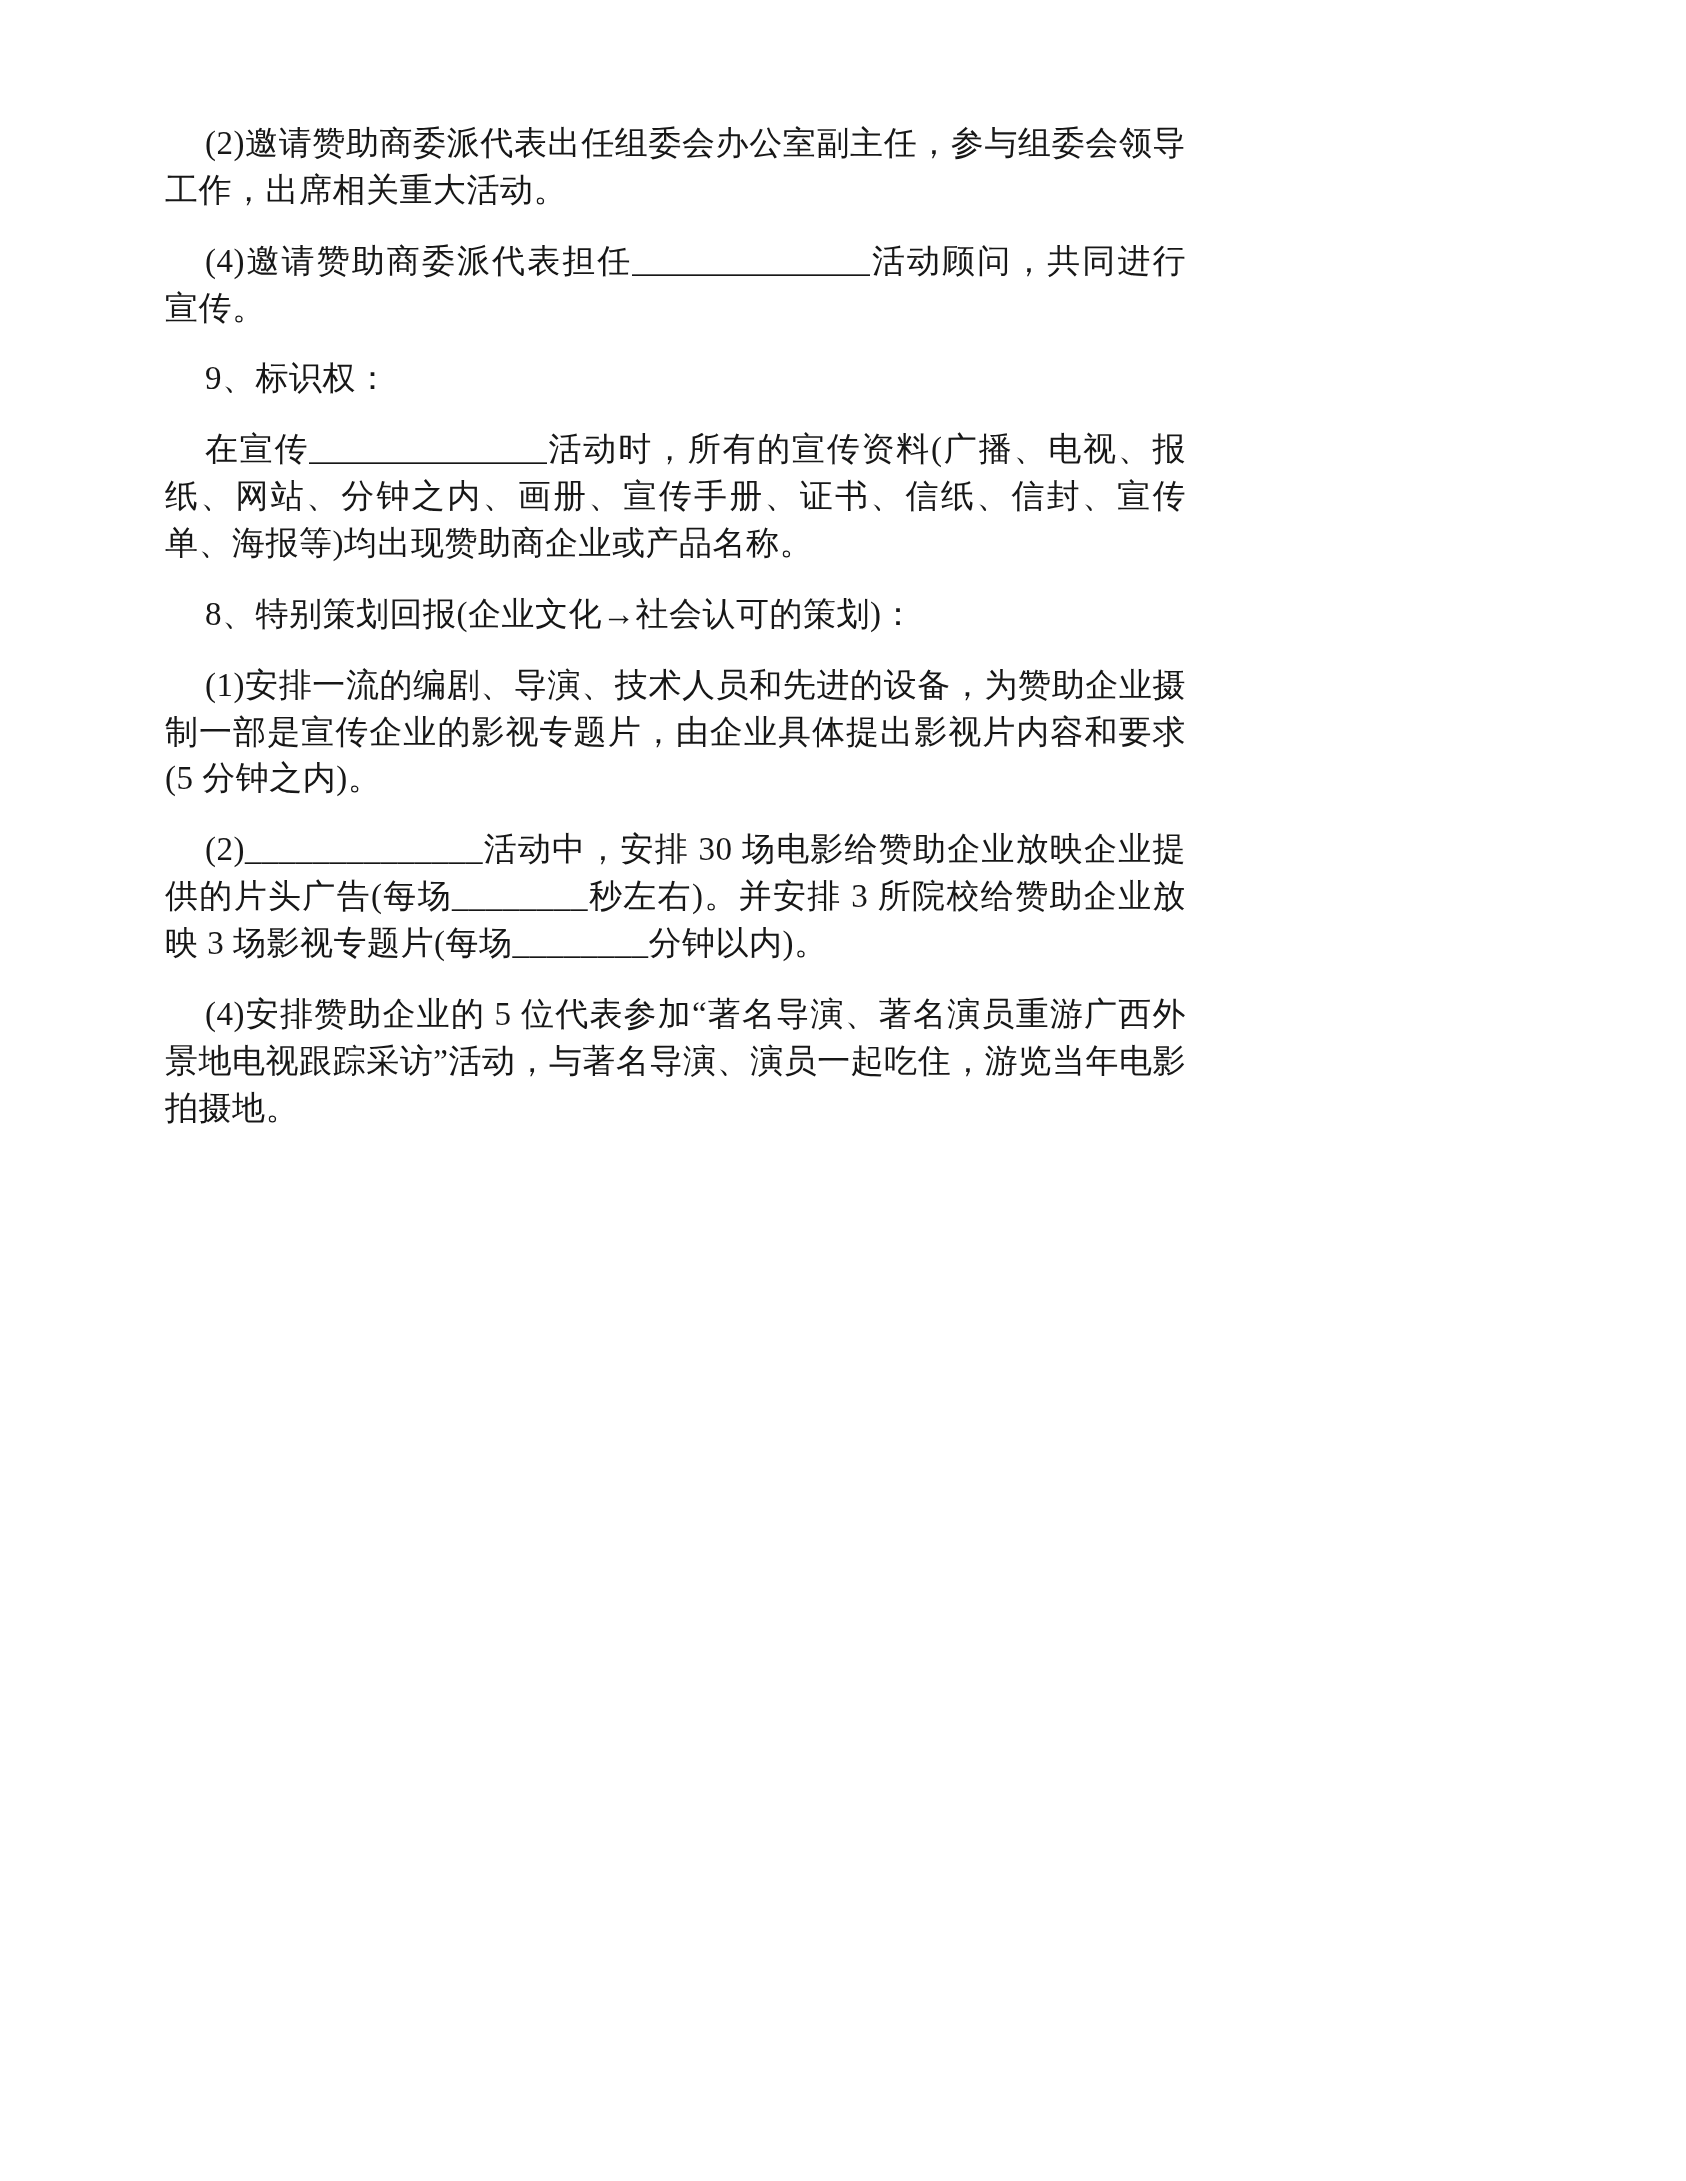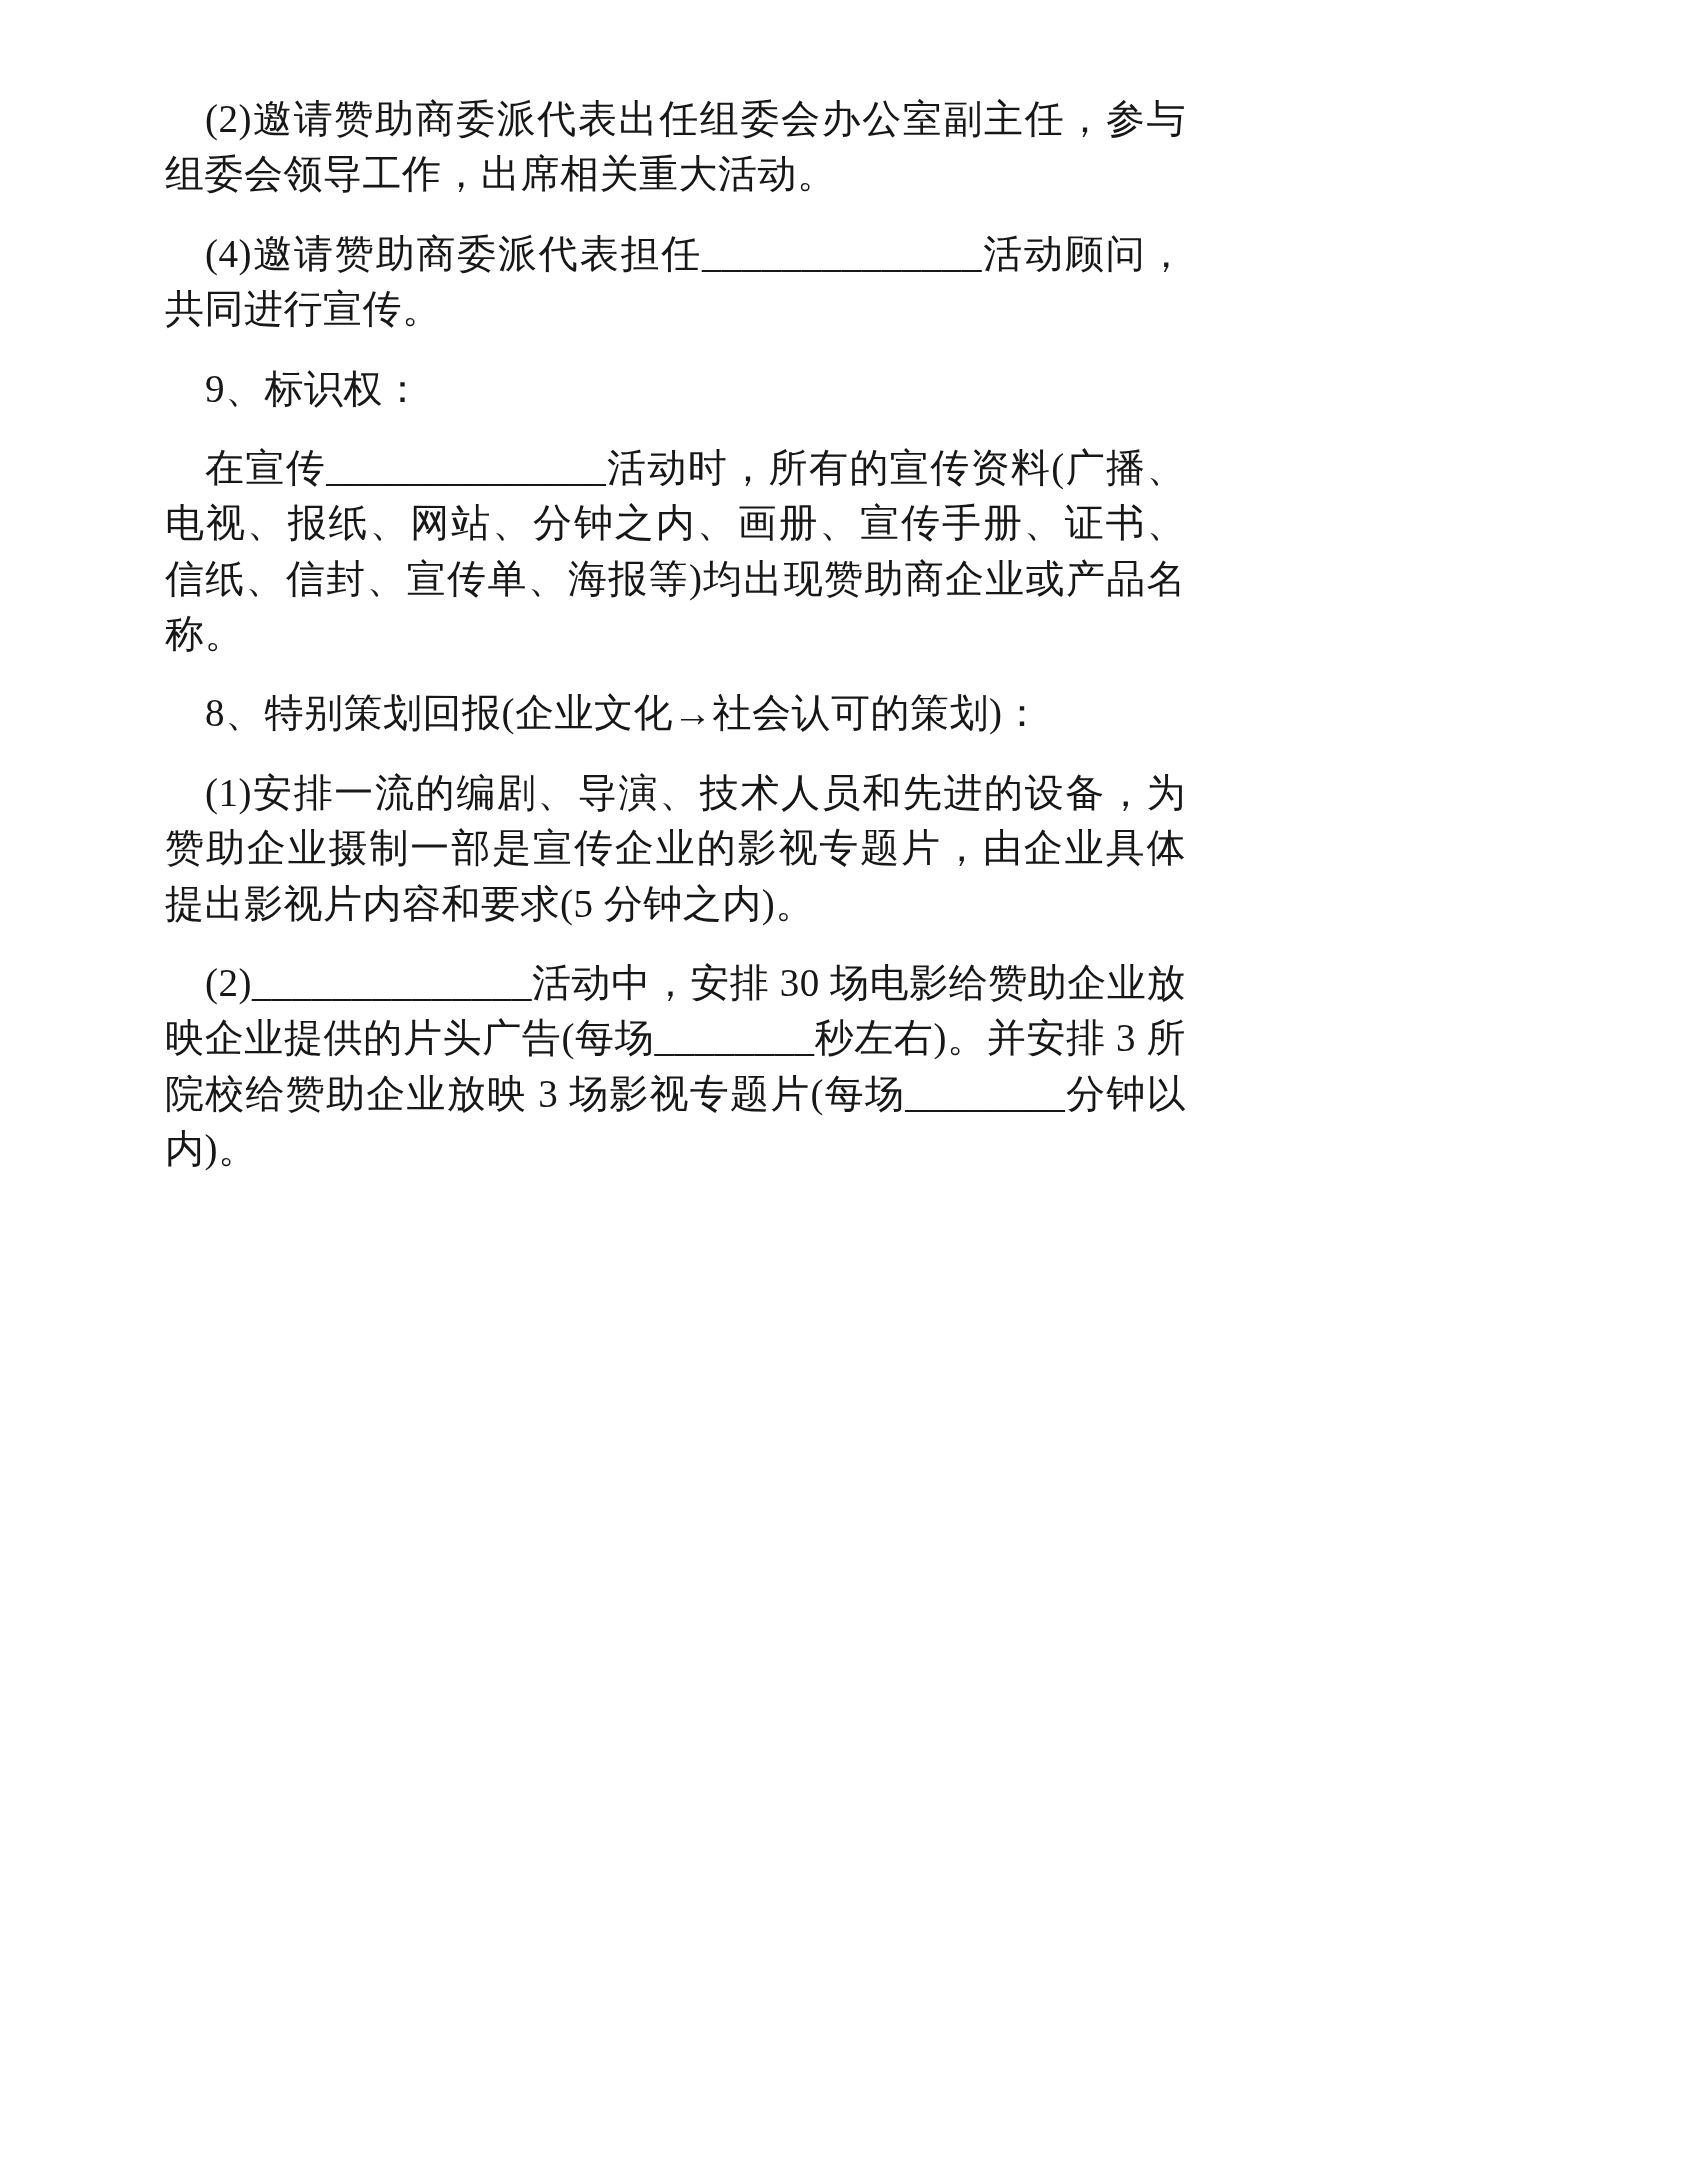--- a/index.html
+++ b/index.html
@@ -11,23 +11,23 @@
     width: 1686px;
     height: 2182px;
     position: relative;
     overflow: hidden;
   }
   .page {
     box-sizing: border-box;
     width: 1362px;
     min-height: 2182px;
     background: #ffffff;
-    padding: 91px 176px 110px 165px;
+    padding: 120px 176px 110px 165px;
     font-family: "Liberation Serif", "DejaVu Serif", serif;
-    font-size: 39px;
+    font-size: 33px;
     color: #171717;
   }
   .page p {
     margin: 0 0 24px 0;
     line-height: 1.42;
     text-align: justify;
     text-indent: 40px;
     word-break: break-all;
     letter-spacing: 0.5px;
   }
@@ -36,14 +36,15 @@
 <body>
 
 <div class="page">
   <p>(2)邀请赞助商委派代表出任组委会办公室副主任，参与组委会领导工作，出席相关重大活动。</p>
   <p>(4)邀请赞助商委派代表担任______________活动顾问，共同进行宣传。</p>
   <p>9、标识权：</p>
   <p>在宣传______________活动时，所有的宣传资料(广播、电视、报纸、网站、分钟之内、画册、宣传手册、证书、信纸、信封、宣传单、海报等)均出现赞助商企业或产品名称。</p>
   <p>8、特别策划回报(企业文化→社会认可的策划)：</p>
   <p>(1)安排一流的编剧、导演、技术人员和先进的设备，为赞助企业摄制一部是宣传企业的影视专题片，由企业具体提出影视片内容和要求(5 分钟之内)。</p>
   <p>(2)______________活动中，安排 30 场电影给赞助企业放映企业提供的片头广告(每场________秒左右)。并安排 3 所院校给赞助企业放映 3 场影视专题片(每场________分钟以内)。</p>
+  <p>(4)安排赞助企业的 5 位代表参加“著名导演、著名演员重游广西外景地电视跟踪采访”活动，与著名导演、演员一起吃住，游览当年电影拍摄地。</p>
 </div>
 
 
 </body></html>

